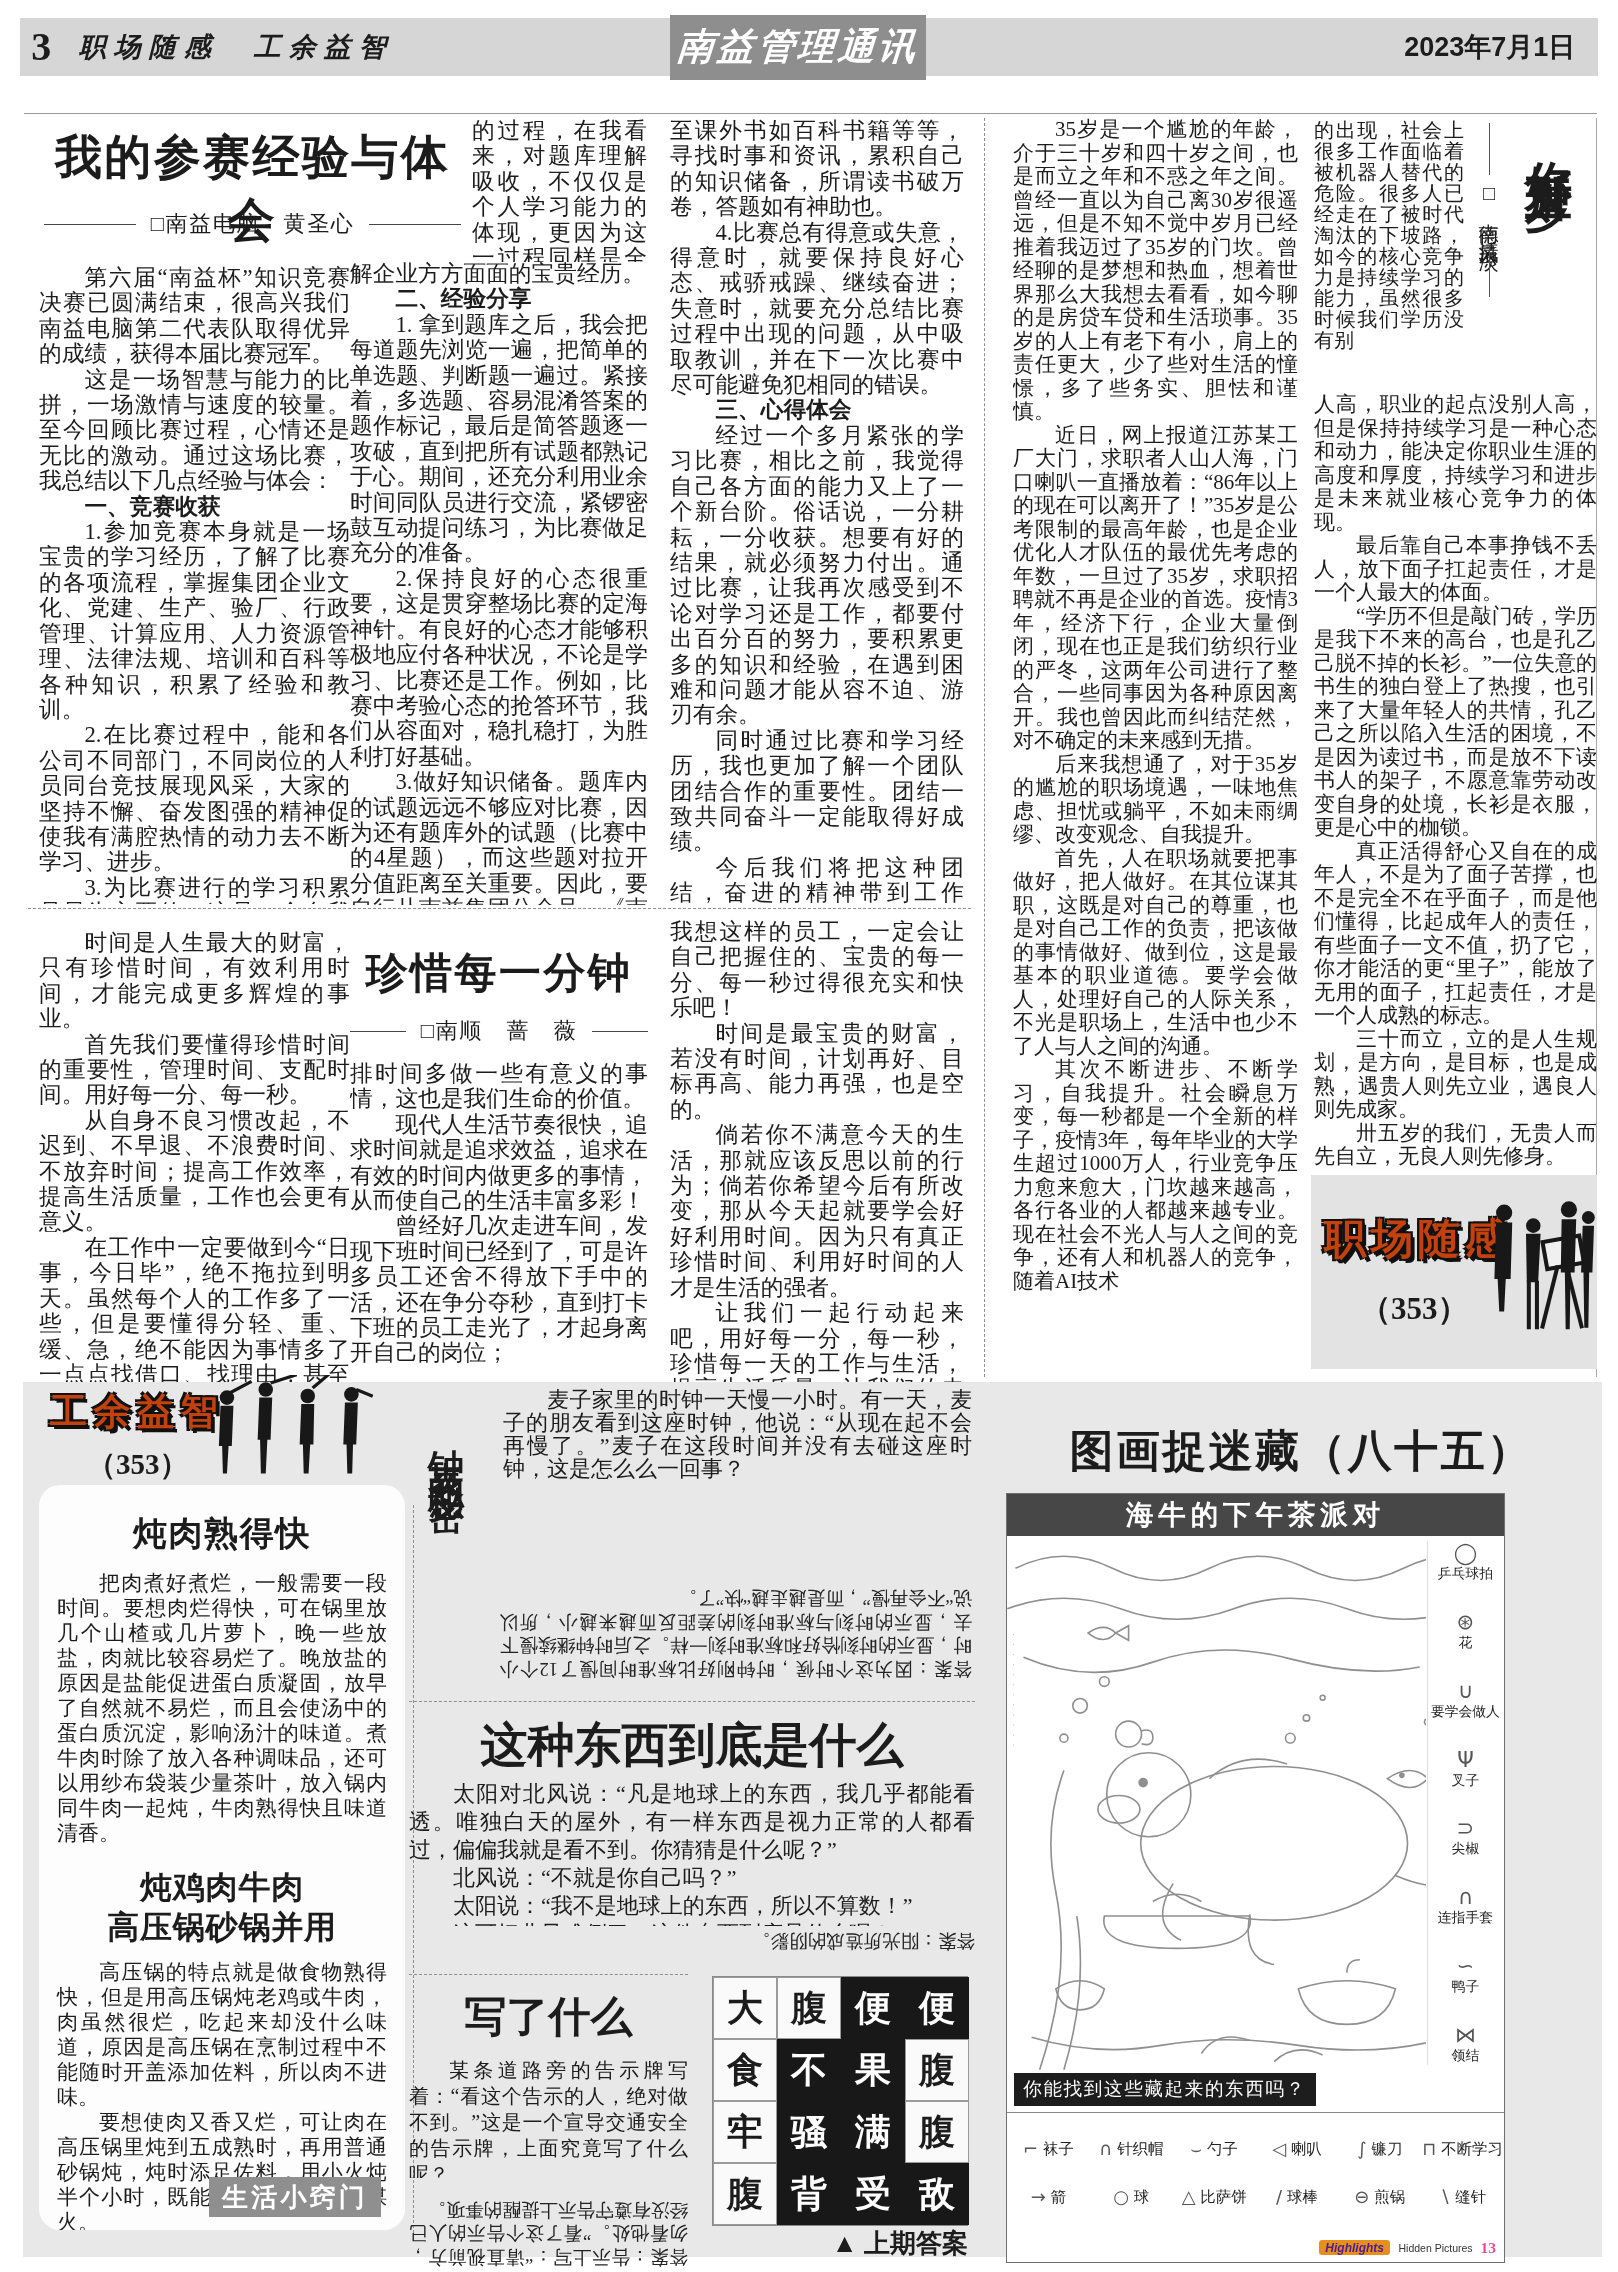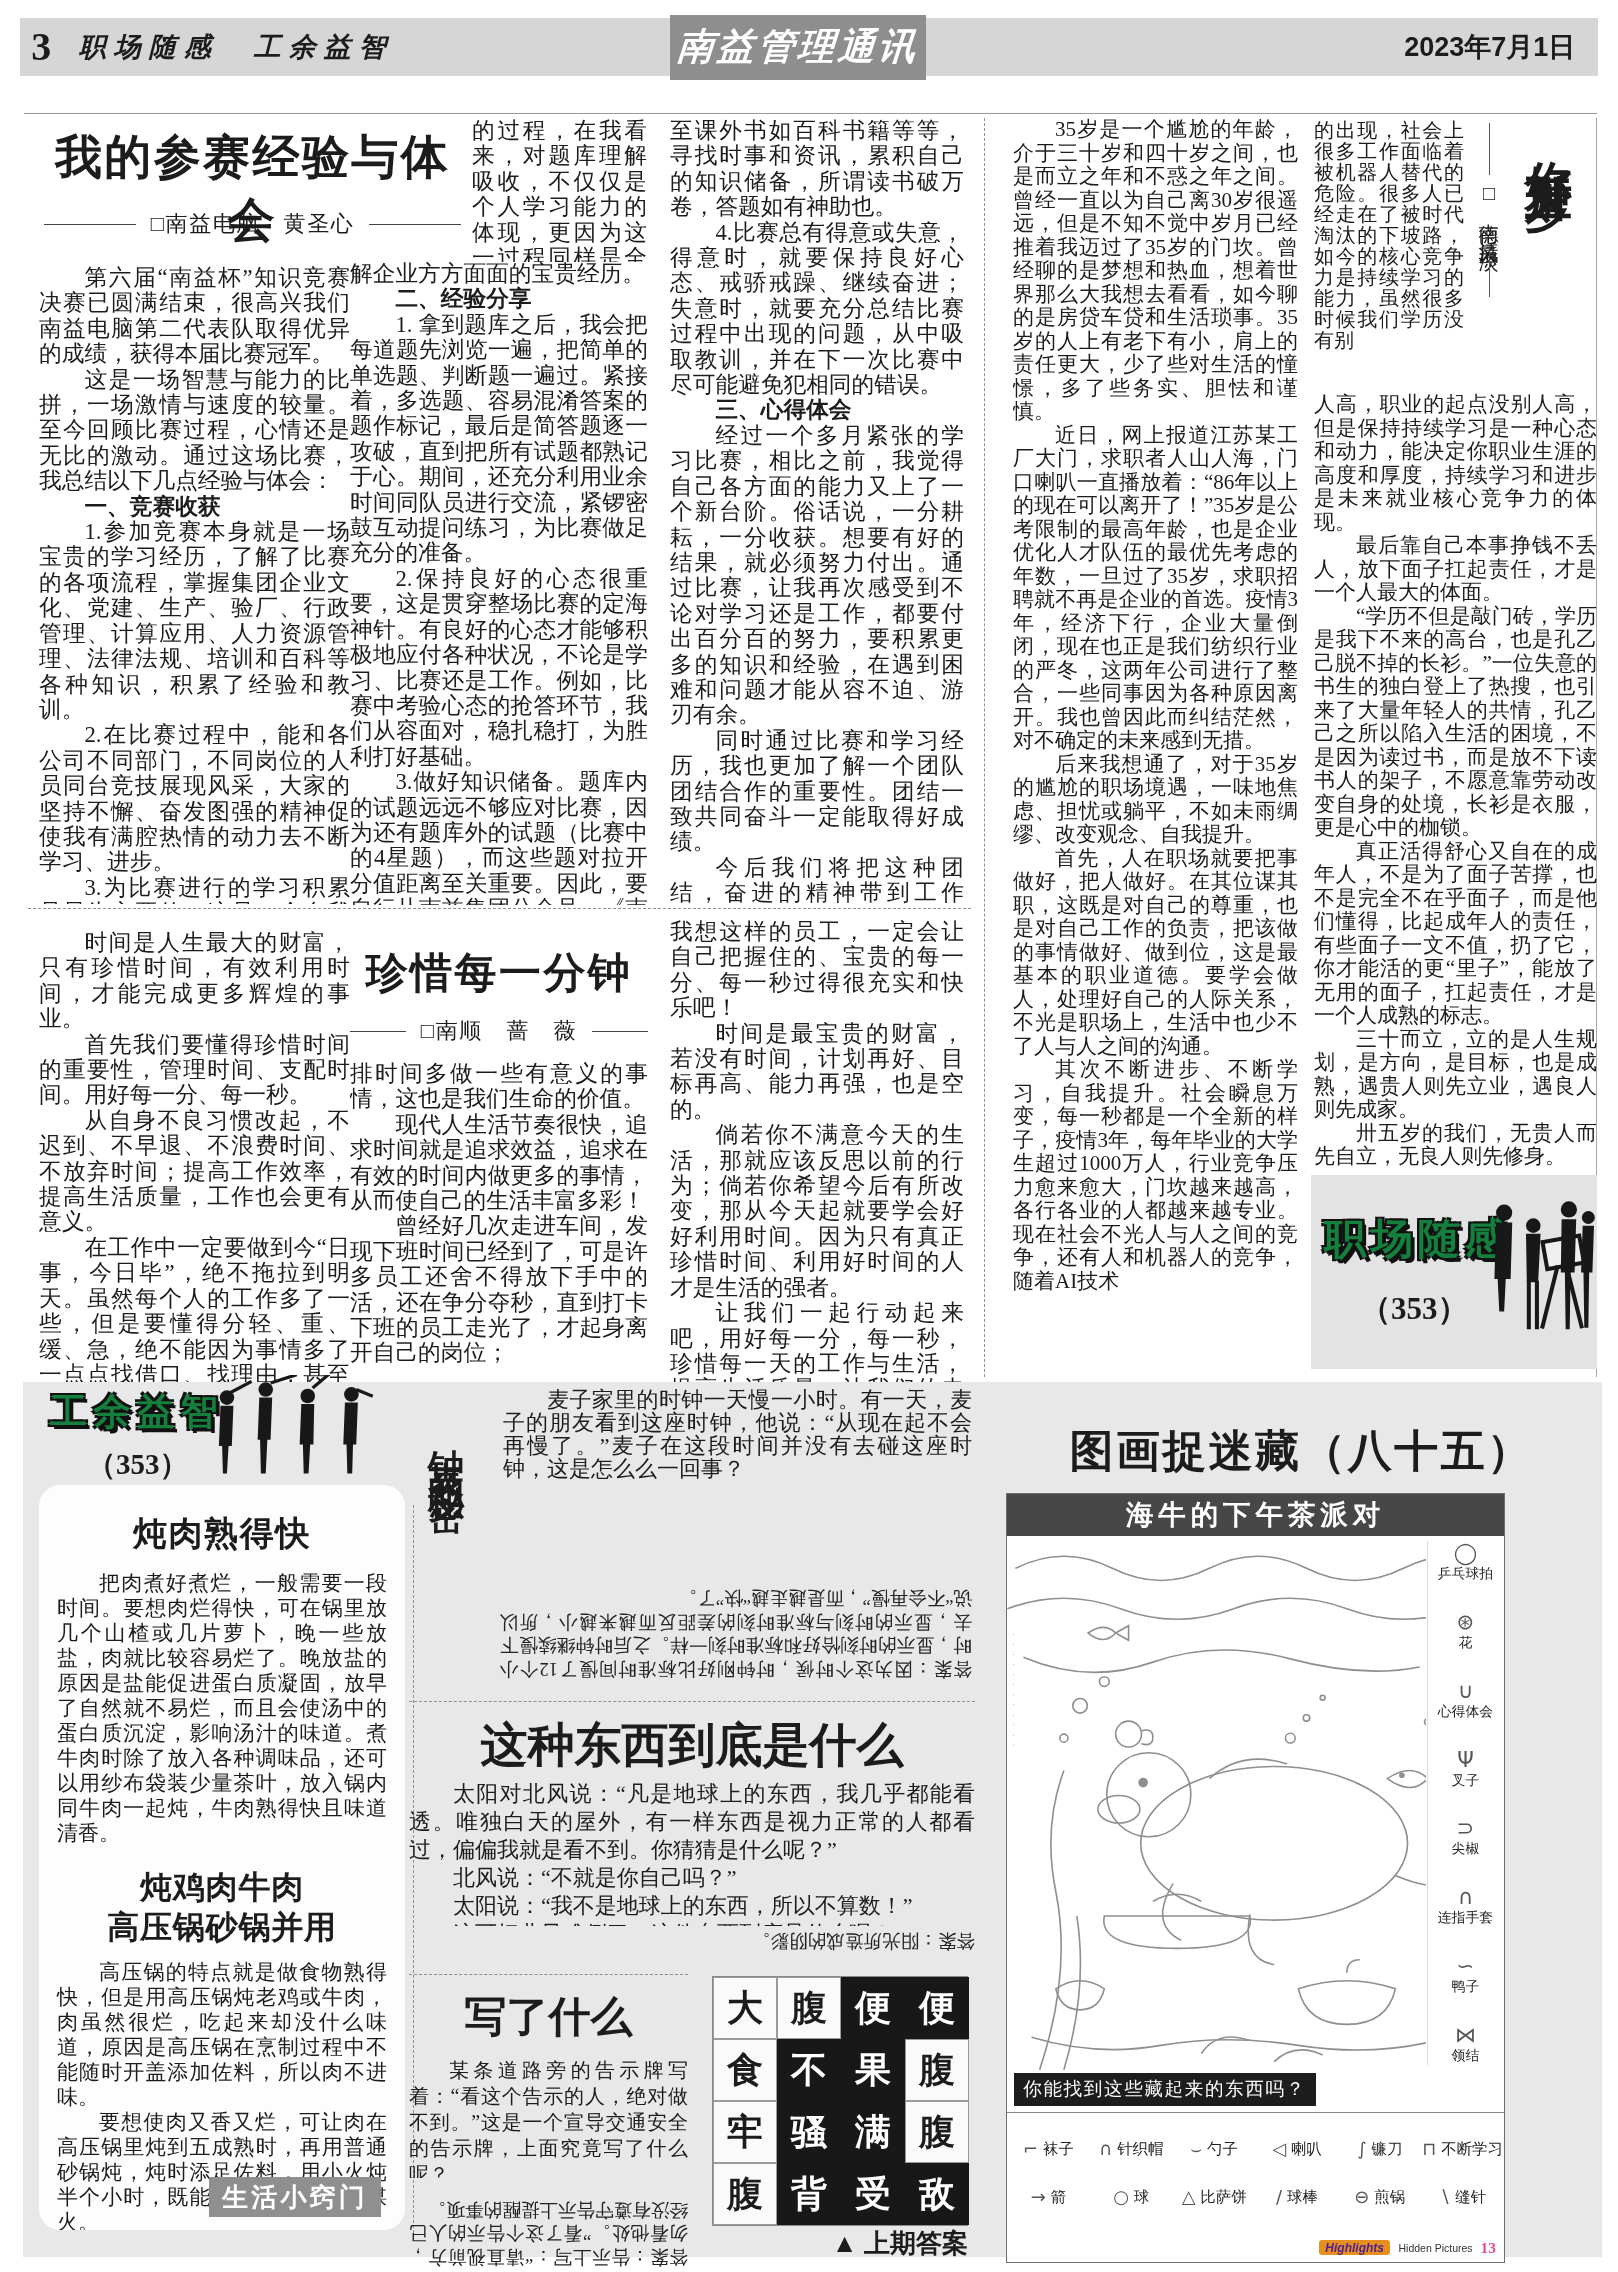--- a/index.html
+++ b/index.html
@@ -31,21 +31,21 @@
   .byline{position:absolute;display:flex;align-items:center;font-size:22px;}
   .byline .ln{flex:1;border-top:1.6px solid #444;}
   .byline .bt{padding:0 14.6px;white-space:nowrap;letter-spacing:1.6px;}
   
   .a2tb{position:absolute;left:1466px;top:123px;width:131px;height:272px;display:flex;}
   .a2tb .bycol{width:47px;display:flex;flex-direction:column;align-items:center;}
   .a2tb .vr{border-left:1.6px solid #555;height:52px;}
   .a2tb .vtxt{writing-mode:vertical-rl;font-size:20px;letter-spacing:3.2px;margin:6.5px 0;}
   .a2tb .ttl{writing-mode:vertical-rl;font-size:47px;font-weight:bold;letter-spacing:6.5px;margin-left:4.9px;}
   
-  .badge-word{font-family:"Liberation Sans","DejaVu Sans",sans-serif;font-weight:bold;color:#15803d;
+  .badge-word{font-family:"Liberation Sans","DejaVu Sans",sans-serif;font-weight:bold;color:#c2410c;
     text-shadow:-2.4px -2.4px 0 #111,2.4px -2.4px 0 #111,-2.4px 2.4px 0 #111,2.4px 2.4px 0 #111,4px 4px 0 #111;}
   .wp-badge{position:absolute;left:1311px;top:1175px;width:286px;height:194px;background:#e3e3e3;}
   .wp-badge .w{position:absolute;left:13px;top:36px;font-size:42px;letter-spacing:4.9px;}
   .wp-badge .n{position:absolute;left:49px;top:113px;font-size:31px;font-weight:bold;}
   .wp-badge svg{position:absolute;right:1.6px;top:14.6px;}
   .lz-w{position:absolute;left:50px;top:1387px;font-size:37px;letter-spacing:6.5px;}
   .lz-n{position:absolute;left:87px;top:1445px;font-size:29px;font-weight:bold;}
   .lz-art{position:absolute;left:209px;top:1375px;}
   
   .graybg{position:absolute;left:22.7px;top:1382px;width:1579px;height:875px;background:#e8e8e8;}
@@ -366,21 +366,21 @@
         <div class="pitem">
           <span class="picon">◯</span>
           <span class="plabel">乒乓球拍</span>
         </div>
         <div class="pitem">
           <span class="picon">⊛</span>
           <span class="plabel">花</span>
         </div>
         <div class="pitem">
           <span class="picon">∪</span>
-          <span class="plabel">心得体会</span>
+          <span class="plabel">要学会做人</span>
         </div>
         <div class="pitem">
           <span class="picon">Ψ</span>
           <span class="plabel">叉子</span>
         </div>
         <div class="pitem">
           <span class="picon">⊃</span>
           <span class="plabel">尖椒</span>
         </div>
         <div class="pitem">

